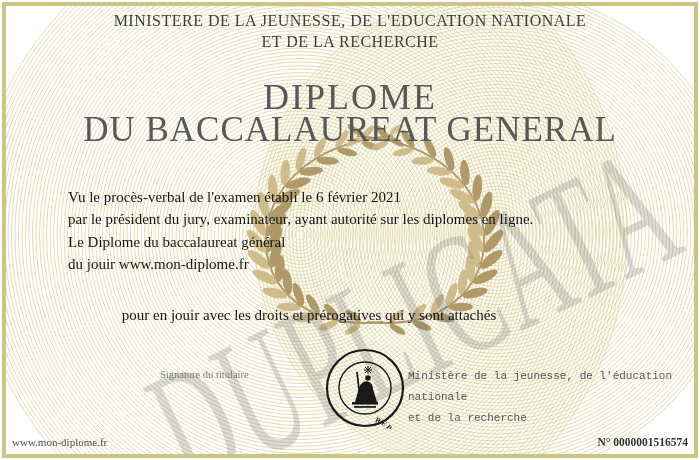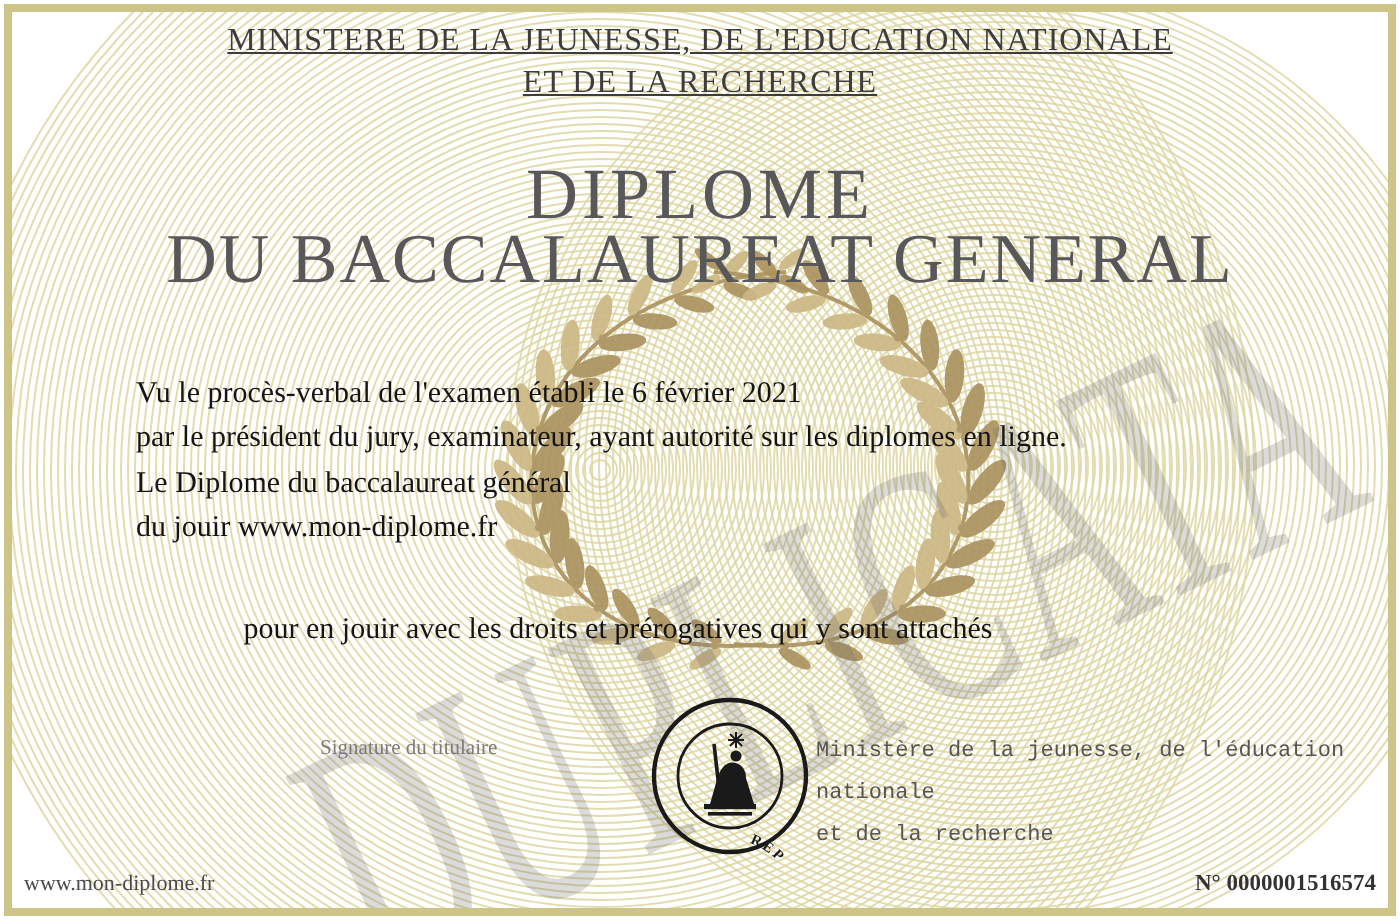--- a/index.html
+++ b/index.html
@@ -9,21 +9,21 @@
   #bg{z-index:0;}
   #wreath{z-index:1;}
   .watermark{position:absolute;left:415px;top:318px;z-index:2;white-space:nowrap;
      transform:translate(-50%,-50%) rotate(-26deg) scaleX(0.55);
      font-size:175px;letter-spacing:6px;color:rgba(105,105,105,0.24);
      font-family:"Liberation Serif",serif;}
   .frame{position:absolute;inset:2px;border:4px solid #cdc488;box-shadow:0 0 0 4px #ffffff;
      z-index:3;pointer-events:none;}
   .txt{position:absolute;z-index:4;}
   .header{left:0;right:0;top:10px;text-align:center;font-size:16px;line-height:21px;
-     letter-spacing:0.5px;color:#3d3d3d;text-decoration:underline;}
+     letter-spacing:0.5px;color:#3d3d3d;}
   .title1{left:0;right:0;top:76px;text-align:center;font-size:36px;letter-spacing:2px;color:#58585a;}
   .title2{left:0;right:0;top:110px;text-align:center;font-size:35px;letter-spacing:1px;color:#58585a;}
   .body{left:68px;top:186px;font-size:15px;line-height:22.3px;color:#141414;}
   .grant{left:0;right:0;top:307px;text-align:center;transform:translateX(-41px);
      font-size:15px;color:#141414;}
   .sig{left:160px;top:369px;font-size:10.5px;color:#7b7b7b;}
   .ministry{left:408px;top:366px;font-size:11px;line-height:21px;color:#555555;font-family:Liberation Mono, monospace;}
   .site{left:12px;top:436px;font-size:11px;color:#4a4a4a;}
   .serial{right:12px;top:436px;font-size:11.5px;color:#333333;font-weight:bold;}
   .seal{position:absolute;left:324px;top:347px;width:82px;height:82px;z-index:6;}

